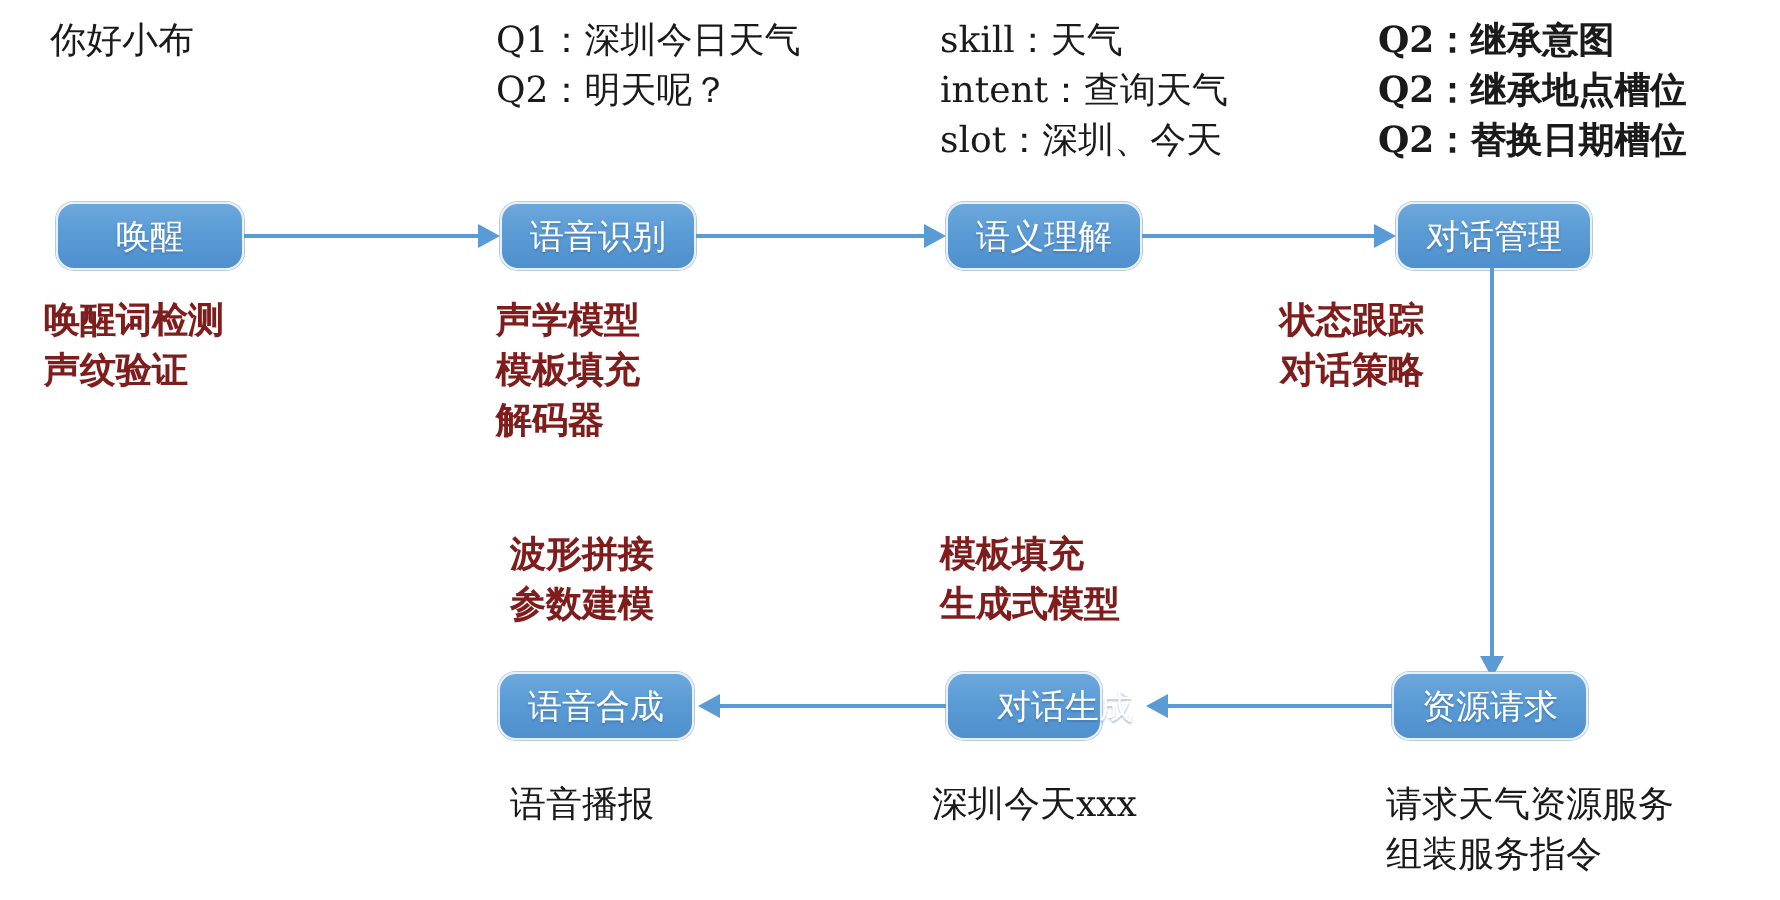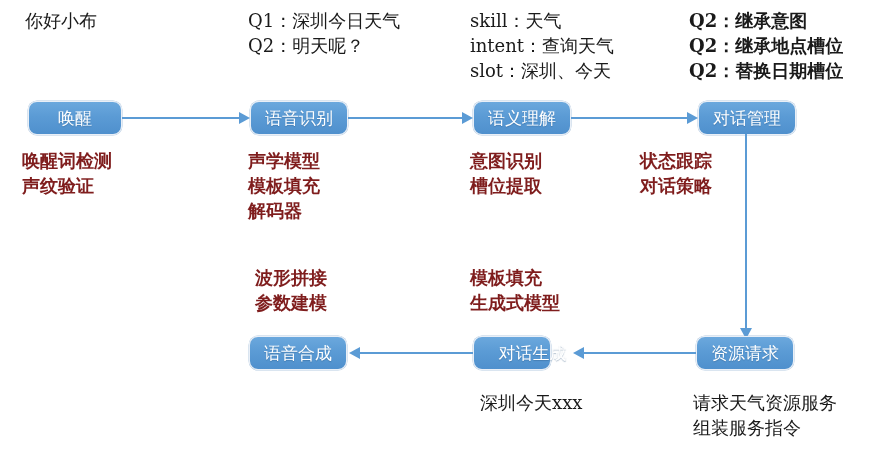--- a/index.html
+++ b/index.html
@@ -126,22 +126,20 @@
   <div class="vline" style="left:745px; top:134px; height:196px;"></div>
   <div class="arrow-d" style="left:740px; top:328px;"></div>
 
   <div class="green" style="left:22px; top:148px;">唤醒词检测
 声纹验证</div>
 
   <div class="green" style="left:248px; top:148px;">声学模型
 模板填充
 解码器</div>
 
-  <div class="green" style="left:470px; top:148px;">意图识别
-槽位提取</div>
 
   <div class="green" style="left:640px; top:148px;">状态跟踪
 对话策略</div>
 
   <div class="green" style="left:255px; top:265px;">波形拼接
 参数建模</div>
 
   <div class="green" style="left:470px; top:265px;">模板填充
 生成式模型</div>
 
@@ -150,19 +148,20 @@
   <div class="node" style="left:473px; top:336px; width:78px;padding-left:41px;">对话生成</div>
 
   <div class="node" style="left:696px; top:336px; width:98px;">资源请求</div>
 
   <div class="hline" style="left:584px; top:352px; width:112px;"></div>
   <div class="arrow-l" style="left:573px; top:347px;"></div>
 
   <div class="hline" style="left:360px; top:352px; width:113px;"></div>
   <div class="arrow-l" style="left:349px; top:347px;"></div>
 
+  <div class="note" style="left:255px; top:390px;">语音播报</div>
 
-  <div class="note" style="left:480px; top:390px;text-align:center;">深圳今天xxx</div>
+  <div class="note" style="left:466px; top:390px;text-align:center;">深圳今天xxx</div>
 
   <div class="note" style="left:693px; top:390px;">请求天气资源服务
 组装服务指令</div>
 
 </div>
 
 </body></html>

